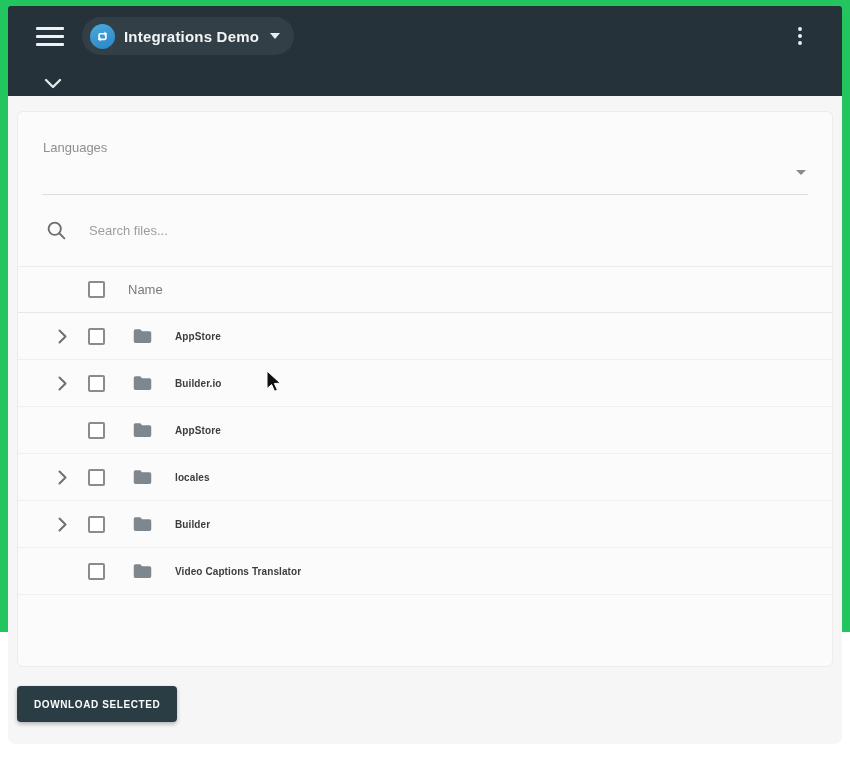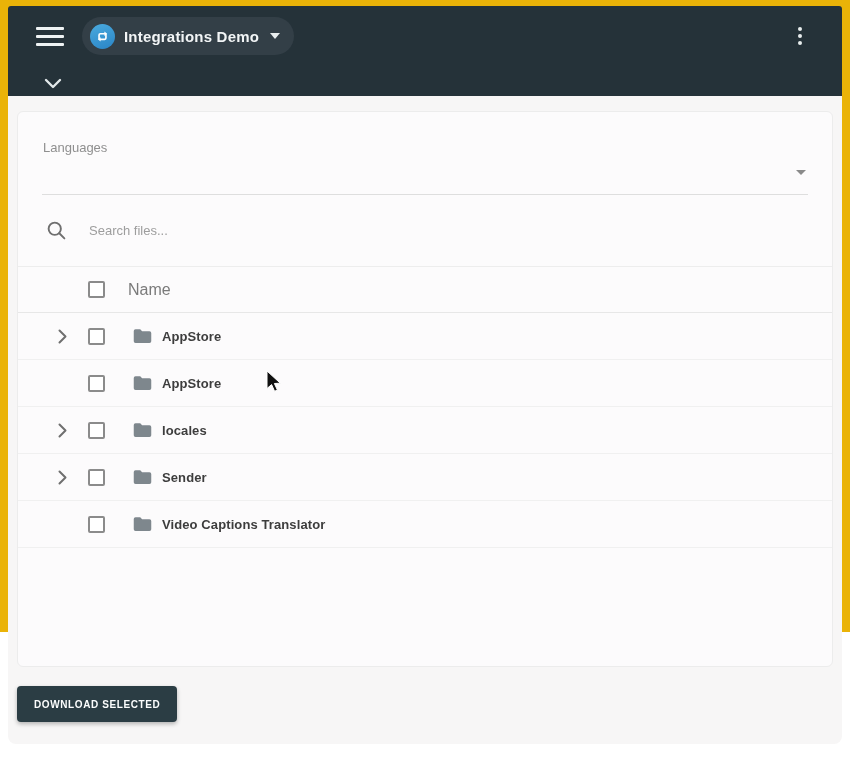--- a/index.html
+++ b/index.html
@@ -1,17 +1,17 @@
 <!DOCTYPE html>
 <html><head>
 <meta charset="utf-8">
 <style>
   * { margin:0; padding:0; box-sizing:border-box; }
   html,body { width:850px; height:768px; overflow:hidden; font-family:"Liberation Sans", sans-serif; }
-  .frame { position:relative; width:850px; height:632px; background:#eab308; }
+  .frame { position:relative; width:850px; height:632px; background:#22c55e; }
 
   
   .appbar { position:absolute; left:8px; top:6px; width:834px; height:104px; background:#253239; border-radius:3px 3px 0 0; }
   .appbar-row1 { display:flex; align-items:center; height:60px; padding:0 34px 0 28px; }
   .hamburger { width:28px; height:19px; display:flex; flex-direction:column; justify-content:space-between; cursor:pointer; }
   .hamburger span { display:block; height:3px; background:#eef2f3; border-radius:1px; }
   .project-pill { display:flex; align-items:center; gap:9px; margin-left:18px; height:38px; padding:0 14px 0 8px; background:#333f47; border-radius:19px; cursor:pointer; }
   .logo-circle { width:25px; height:25px; border-radius:50%; background:linear-gradient(160deg,#4aaade,#2a85c6); display:flex; align-items:center; justify-content:center; }
   .project-title { color:#f2f5f6; font-size:15px; font-weight:700; letter-spacing:.2px; }
   .caret-down { width:0; height:0; border-left:5px solid transparent; border-right:5px solid transparent; border-top:6px solid #e9eeef; margin-left:2px; }
@@ -29,27 +29,27 @@
   .select-label { position:absolute; left:1px; top:28px; font-size:13px; color:#8f8f8f; }
   .select-caret { position:absolute; right:2px; top:58px; width:0; height:0; border-left:5px solid transparent; border-right:5px solid transparent; border-top:5px solid #8a8a8a; }
 
   
   .search-row { height:72px; display:flex; align-items:center; padding:0 24px 0 28px; border-bottom:1px solid #ededed; }
   .search-input { border:0; outline:none; background:transparent; flex:1; margin-left:22px; font-size:13px; color:#4a4a4a; font-family:"Liberation Sans", sans-serif; }
   .search-input::placeholder { color:#9d9d9d; opacity:1; }
 
   
   .thead { height:46px; display:flex; align-items:center; padding-left:24px; border-bottom:1px solid #e7e7e7; }
-  .col-head-name { font-size:16px; color:#7a7a7a; margin-left:6px; }
+  .col-head-name { font-size:13px; color:#7a7a7a; margin-left:6px; }
   .cell-chevron { width:40px; display:flex; align-items:center; justify-content:center; }
   .cell-check   { width:40px; display:flex; align-items:center; justify-content:flex-start; padding-left:6px; }
   .cell-icon    { width:40px; display:flex; align-items:center; justify-content:center; }
   .checkbox { width:17px; height:17px; border:2px solid #8b8b8b; border-radius:2px; background:#fff; cursor:pointer; }
   .file-row { height:47px; display:flex; align-items:center; padding-left:24px; border-bottom:1px solid #f0f0f0; }
-  .row-name { font-size:13px; font-weight:700; color:#3d3d3d; letter-spacing:.1px; }
+  .row-name { margin-left:13px; font-size:10px; font-weight:700; color:#3d3d3d; letter-spacing:.1px; }
   .hidden-chev { visibility:hidden; }
 
   
   .download-btn { position:absolute; left:9px; top:590px; height:36px; padding:0 17px; background:#2b3d44; color:#fbfdfd; border:none; border-radius:4px; font-family:"Liberation Sans", sans-serif; font-size:10px; font-weight:700; letter-spacing:.6px; box-shadow:0 2px 4px rgba(0,0,0,.28); cursor:pointer; }
 
   
   .mouse-cursor { position:absolute; left:266px; top:370px; pointer-events:none; }
 </style>
 </head>
 <body>
@@ -131,20 +131,37 @@
             </div>
     <div class="cell-icon">
       <svg class="icon-folder" width="21" height="18" viewBox="0 0 24 20">
         <path d="M2 4.2 a2 2 0 0 1 2-2 h5.4 l2.2 2.4 H20 a2 2 0 0 1 2 2 V16 a2 2 0 0 1 -2 2 H4 a2 2 0 0 1 -2-2 Z" fill="#7e878d"></path>
       </svg>
 
     </div>
     <span class="row-name">AppStore</span>
   </div>
 
+  <div class="file-row">
+    <div class="cell-chevron">
+      <svg class="row-chevron" width="9" height="15" viewBox="0 0 9 15" style="cursor:pointer">
+        <polyline points="1.5,1.5 7.5,7.5 1.5,13.5" fill="none" stroke="#6f6f6f" stroke-width="2" stroke-linecap="round" stroke-linejoin="round"></polyline>
+      </svg>
+    </div>
+    <div class="cell-check">
+              <div class="checkbox"></div>
+            </div>
+    <div class="cell-icon">
+      <svg class="icon-folder" width="21" height="18" viewBox="0 0 24 20">
+        <path d="M2 4.2 a2 2 0 0 1 2-2 h5.4 l2.2 2.4 H20 a2 2 0 0 1 2 2 V16 a2 2 0 0 1 -2 2 H4 a2 2 0 0 1 -2-2 Z" fill="#7e878d"></path>
+      </svg>
+
+    </div>
+    <span class="row-name">Builder.io</span>
+  </div>
 
   <div class="file-row">
     <div class="cell-chevron">
       <svg class="row-chevron hidden-chev" width="9" height="15" viewBox="0 0 9 15" style="cursor:pointer">
         <polyline points="1.5,1.5 7.5,7.5 1.5,13.5" fill="none" stroke="#6f6f6f" stroke-width="2" stroke-linecap="round" stroke-linejoin="round"></polyline>
       </svg>
     </div>
     <div class="cell-check">
               <div class="checkbox"></div>
             </div>
@@ -183,21 +200,21 @@
     </div>
     <div class="cell-check">
               <div class="checkbox"></div>
             </div>
     <div class="cell-icon">
       <svg class="icon-folder" width="21" height="18" viewBox="0 0 24 20">
         <path d="M2 4.2 a2 2 0 0 1 2-2 h5.4 l2.2 2.4 H20 a2 2 0 0 1 2 2 V16 a2 2 0 0 1 -2 2 H4 a2 2 0 0 1 -2-2 Z" fill="#7e878d"></path>
       </svg>
 
     </div>
-    <span class="row-name">Sender</span>
+    <span class="row-name">Builder</span>
   </div>
 
   <div class="file-row">
     <div class="cell-chevron">
       <svg class="row-chevron hidden-chev" width="9" height="15" viewBox="0 0 9 15" style="cursor:pointer">
         <polyline points="1.5,1.5 7.5,7.5 1.5,13.5" fill="none" stroke="#6f6f6f" stroke-width="2" stroke-linecap="round" stroke-linejoin="round"></polyline>
       </svg>
     </div>
     <div class="cell-check">
               <div class="checkbox"></div>

